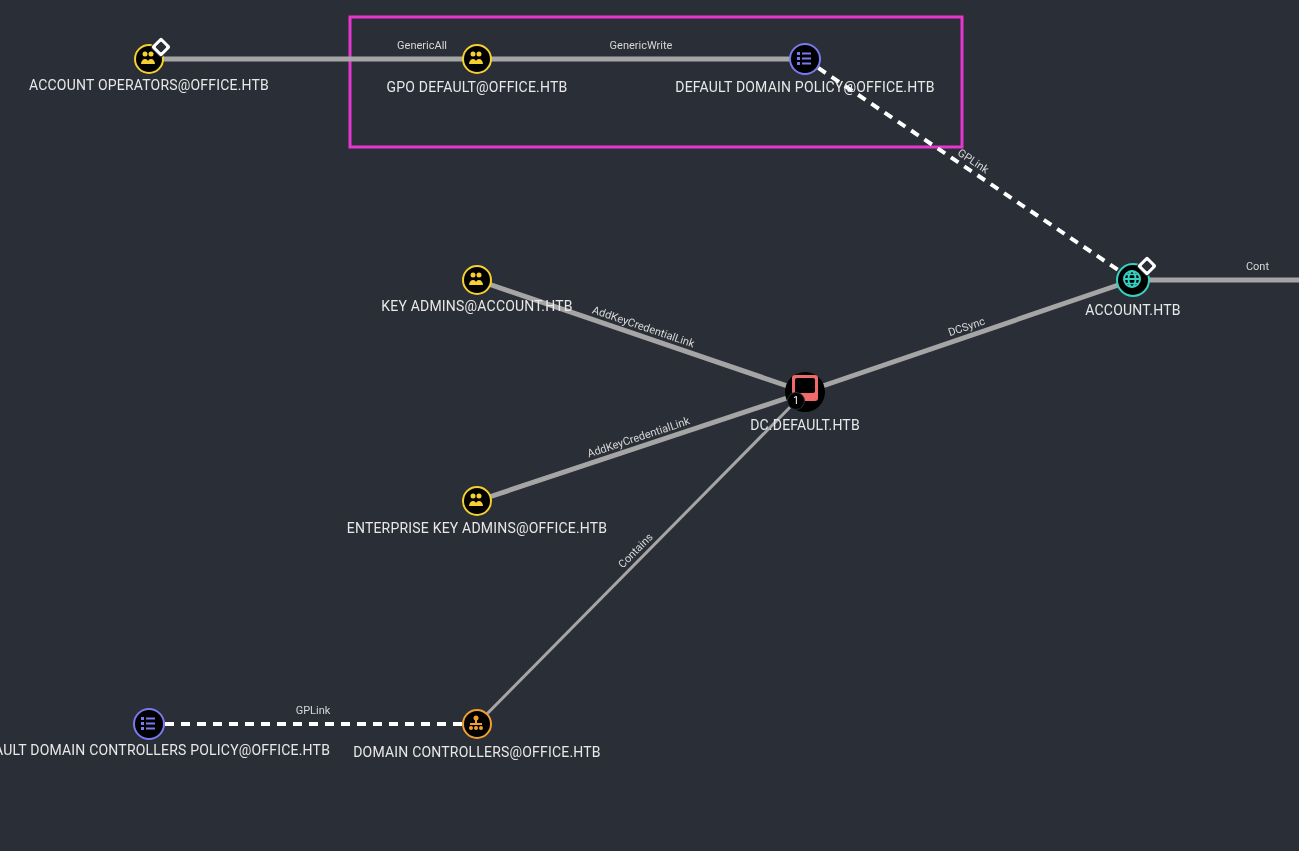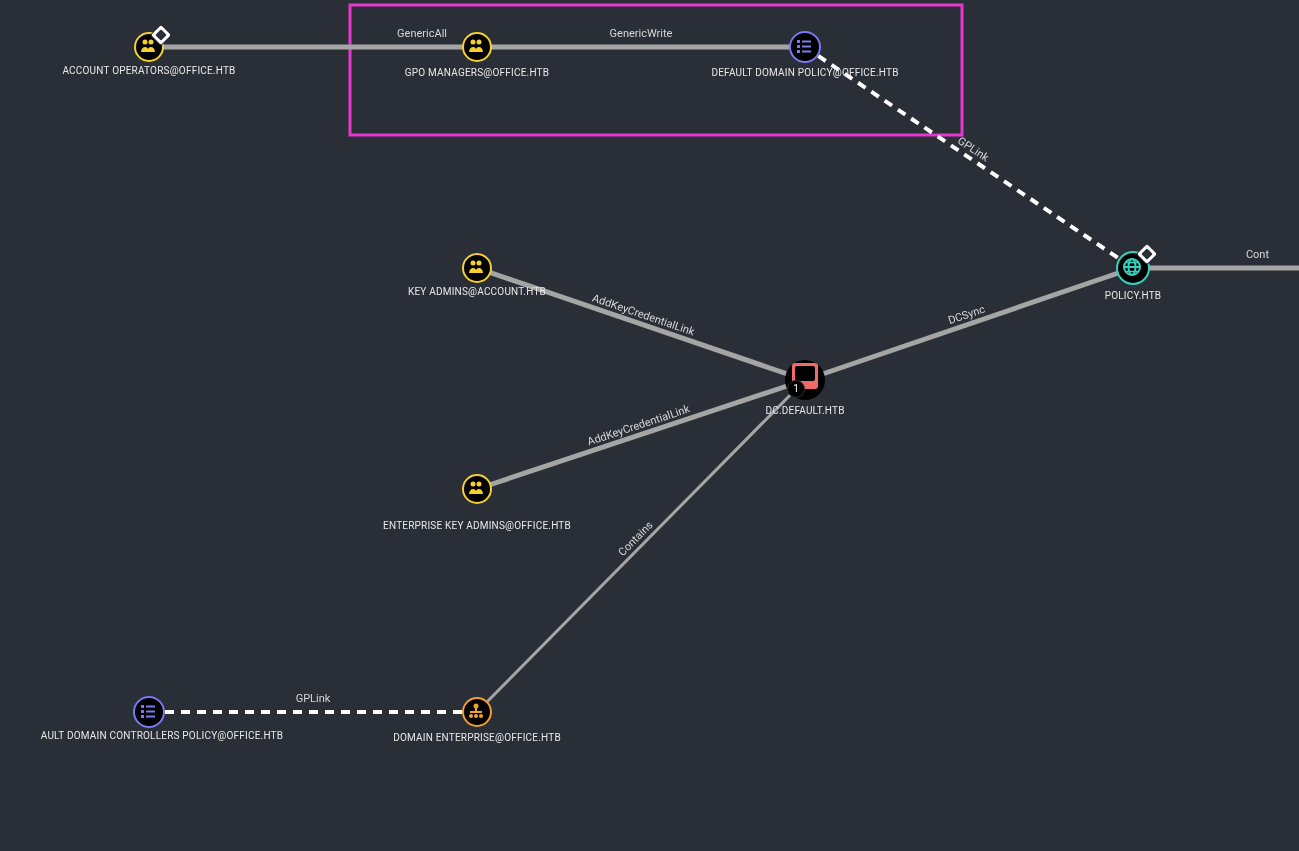--- a/index.html
+++ b/index.html
@@ -9,20 +9,21 @@
     height: 851px;
     background: #2a2e37;
     font-family: "Segoe UI", Roboto, Arial, sans-serif;
     overflow: hidden;
     color: #e8e8e8;
   }
   .canvas {
     position: relative;
     width: 1299px;
     height: 626px;
+    margin-top: 12px;
   }
   svg.graph {
     position: absolute;
     left: 0; top: 0;
     width: 1299px;
     height: 851px;
   }
   .edge-solid {
     stroke: #a5a5a5;
     stroke-width: 5;
@@ -50,21 +51,21 @@
     stroke-width: 3;
   }
   .node {
     position: absolute;
     transform: translate(-50%, -50%);
   }
   .node-label {
     position: absolute;
     transform: translate(-50%, 0);
     text-align: center;
-    font-size: 10px;
+    font-size: 14px;
     color: #e8e8e8;
     white-space: nowrap;
     letter-spacing: 0.2px;
   }
   
   .badge {
     position: absolute;
     right: -6px;
     top: -6px;
     width: 14px;
@@ -196,21 +197,21 @@
       </div>
       <div class="node-label" style="left: 149px; top: 65px;">ACCOUNT OPERATORS@OFFICE.HTB</div>
       <div class="node" style="left: 477px; top: 47px;">
         <div class="icon-circle icon-group">
       <svg viewBox="0 0 18 18">
             <use href="#svg-users"></use>
           </svg>
 
     </div>
       </div>
-      <div class="node-label" style="left: 477px; top: 67px;">GPO MANAGERS@OFFICE.HTB</div>
+      <div class="node-label" style="left: 477px; top: 67px;">GPO DEFAULT@OFFICE.HTB</div>
       <div class="node" style="left: 805px; top: 47px;">
         <div class="icon-circle icon-gpo">
       <svg viewBox="0 0 18 18">
             <use href="#svg-list"></use>
           </svg>
     </div>
       </div>
       <div class="node-label" style="left: 805px; top: 67px; text-align: center;">DEFAULT DOMAIN POLICY@OFFICE.HTB</div>
       <div class="node" style="left: 477px; top: 268px;">
         <div class="icon-circle icon-group">
@@ -222,45 +223,45 @@
       </div>
       <div class="node-label" style="left: 477px; top: 286px;">KEY ADMINS@ACCOUNT.HTB</div>
       <div class="node" style="left: 477px; top: 489px;">
         <div class="icon-circle icon-group">
       <svg viewBox="0 0 18 18">
             <use href="#svg-users"></use>
           </svg>
 
     </div>
       </div>
-      <div class="node-label" style="left: 477px; top: 520px;">ENTERPRISE KEY ADMINS@OFFICE.HTB</div>
+      <div class="node-label" style="left: 477px; top: 508px;">ENTERPRISE KEY ADMINS@OFFICE.HTB</div>
       <div class="node" style="left: 805px; top: 380px;">
         <div class="icon-computer-outer">
       <div class="icon-computer"></div>
       <div class="count-badge">1</div>
     </div>
       </div>
       <div class="node-label" style="left: 805px; top: 405px;">DC.DEFAULT.HTB</div>
       <div class="node" style="left: 1133px; top: 268px;">
         <div class="icon-circle icon-domain">
       <svg viewBox="0 0 20 20">
             <use href="#svg-globe"></use>
           </svg>
       <div class="badge"></div>
     </div>
       </div>
-      <div class="node-label" style="left: 1133px; top: 290px;">POLICY.HTB</div>
+      <div class="node-label" style="left: 1133px; top: 290px;">ACCOUNT.HTB</div>
       <div class="node" style="left: 477px; top: 712px;">
         <div class="icon-circle icon-ou">
       <svg viewBox="0 0 16 16">
             <use href="#svg-ou"></use>
           </svg>
     </div>
       </div>
-      <div class="node-label" style="left: 477px; top: 732px;">DOMAIN ENTERPRISE@OFFICE.HTB</div>
+      <div class="node-label" style="left: 477px; top: 732px;">DOMAIN CONTROLLERS@OFFICE.HTB</div>
       <div class="node" style="left: 149px; top: 712px;">
         <div class="icon-circle icon-gpo">
       <svg viewBox="0 0 18 18">
             <use href="#svg-list"></use>
           </svg>
     </div>
       </div>
       <div class="node-label" style="left: 162px; top: 730px;">AULT DOMAIN CONTROLLERS POLICY@OFFICE.HTB</div>
     </div>
 </div>

